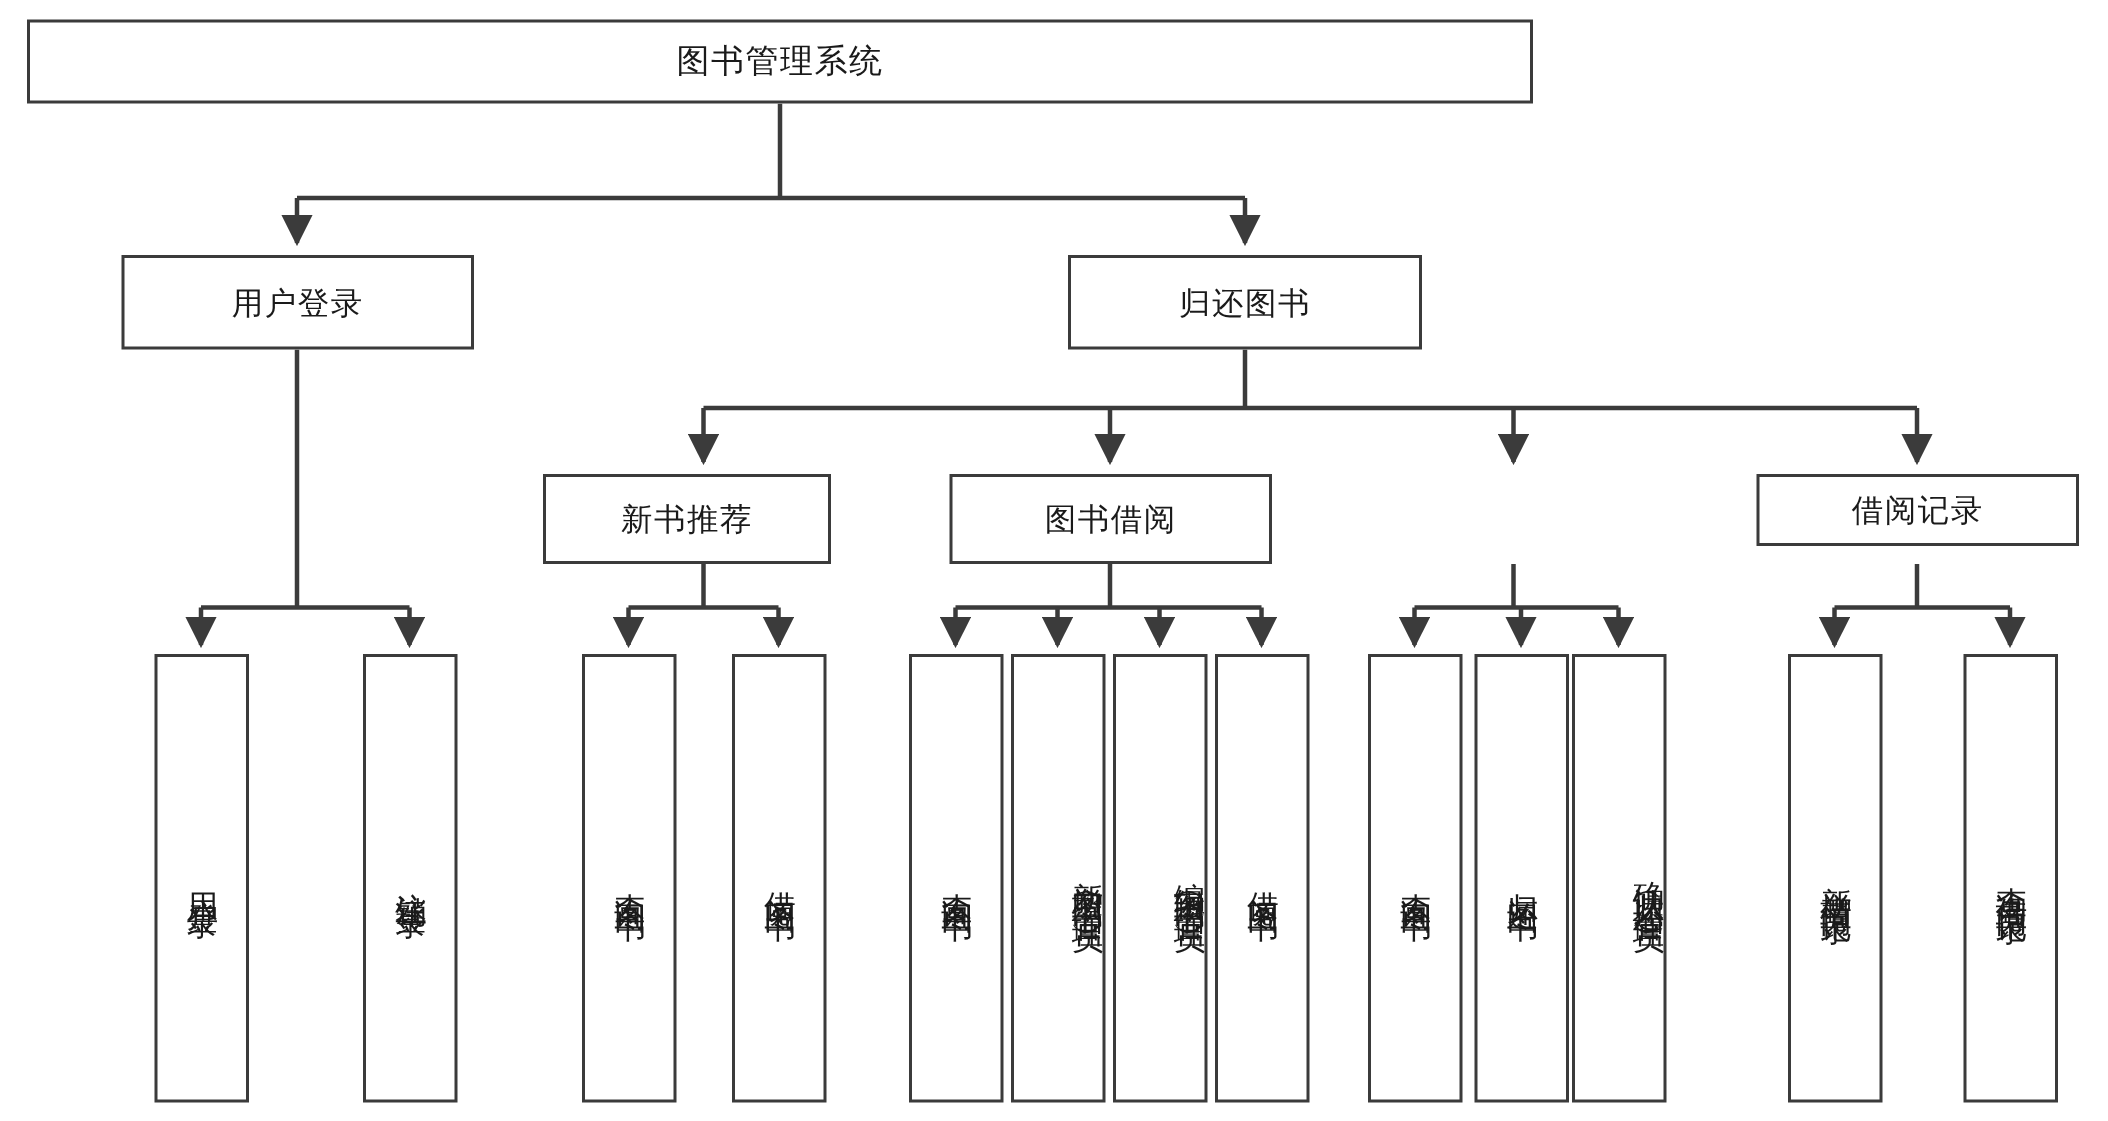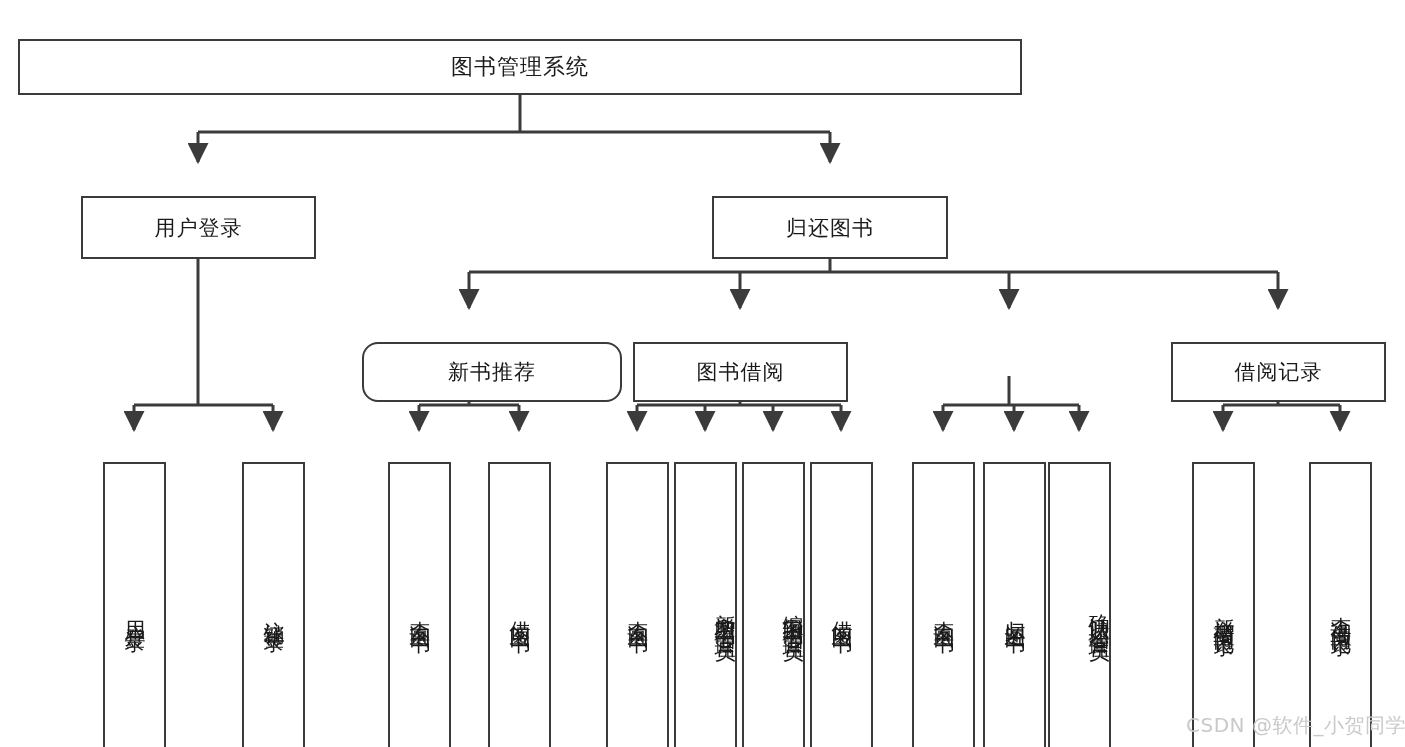--- a/index.html
+++ b/index.html
@@ -16,21 +16,20 @@
     height: 747px;
     background: #ffffff;
     overflow: hidden;
   }
   .node {
     position: absolute;
     box-sizing: border-box;
     border: 2px solid #3b3b3b;
     background: #ffffff;
     color: #1a1a1a;
-    margin-top: 26px;
   }
   .node.h {
     display: flex;
     align-items: center;
     justify-content: center;
     font-size: 21px;
     letter-spacing: 1px;
   }
   .node.root { font-size: 22px; }
   .node.v {
@@ -129,27 +128,27 @@
     <span>图书管理系统</span>
   </div>
 
   <div class="node h" style="left:81px; top:170px; width:235px; height:63px;">
     <span>用户登录</span>
   </div>
   <div class="node h" style="left:712px; top:170px; width:236px; height:63px;">
     <span>归还图书</span>
   </div>
 
-  <div class="node h" style="left:362px; top:316px; width:260px; height:60px;border-radius:16px;">
+  <div class="node h" style="left:362px; top:316px; width:192px; height:60px;">
     <span>新书推荐</span>
   </div>
   <div class="node h" style="left:633px; top:316px; width:215px; height:60px;">
     <span>图书借阅</span>
   </div>
-  <div class="node h" style="left:1171px; top:316px; width:215px; height:60px;">
+  <div class="node h" style="left:1171px; top:316px; width:215px; height:48px;">
     <span>借阅记录</span>
   </div>
 
   <div class="node v mid" style="left:103px; top:436px; width:63px; height:299px;">
     <span class="vtext">用户登录</span>
   </div>
   <div class="node v mid" style="left:242px; top:436px; width:63px; height:299px;">
     <span class="vtext">注销登录</span>
   </div>
 
@@ -183,15 +182,14 @@
     <span class="vtext">确认归还（管理员）</span>
   </div>
 
   <div class="node v mid" style="left:1192px; top:436px; width:63px; height:299px;">
     <span class="vtext">新增借阅记录</span>
   </div>
   <div class="node v mid" style="left:1309px; top:436px; width:63px; height:299px;">
     <span class="vtext">查询借阅记录</span>
   </div>
 
-  <div class="watermark">CSDN @软件_小贺同学</div>
 
 </div>
 
 </body></html>

